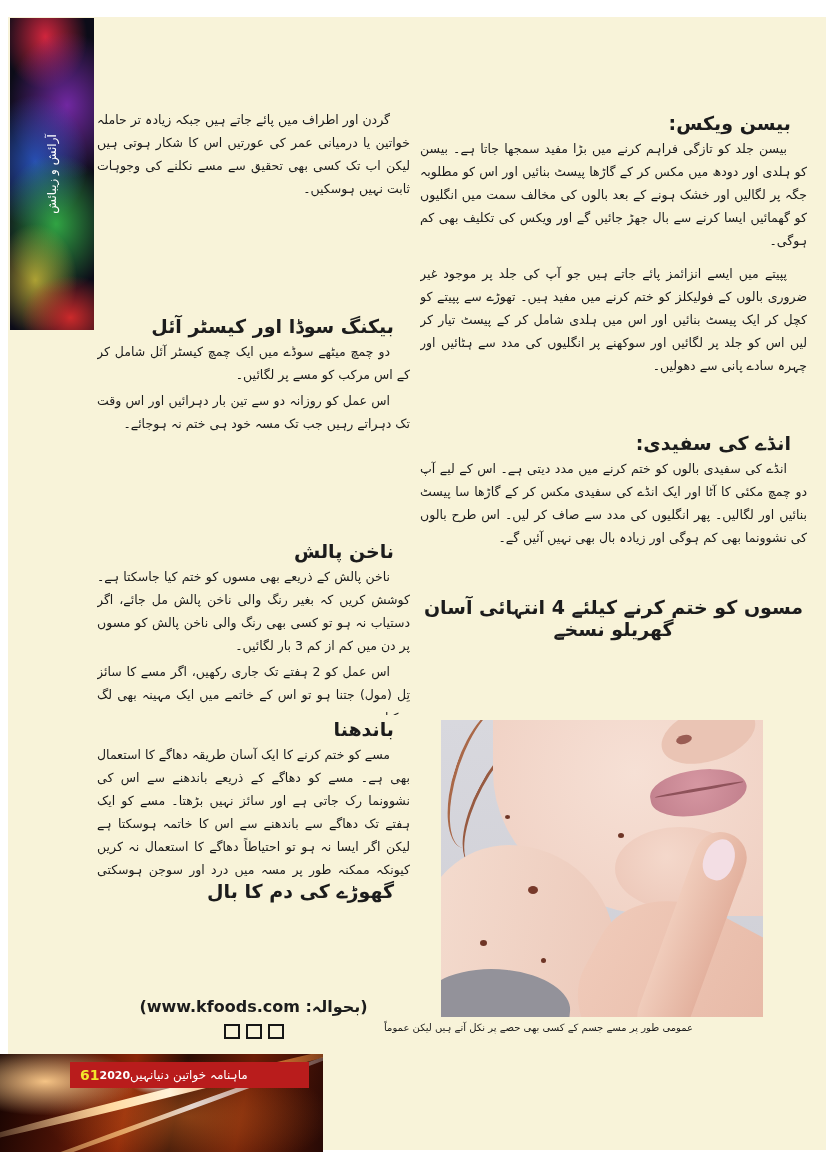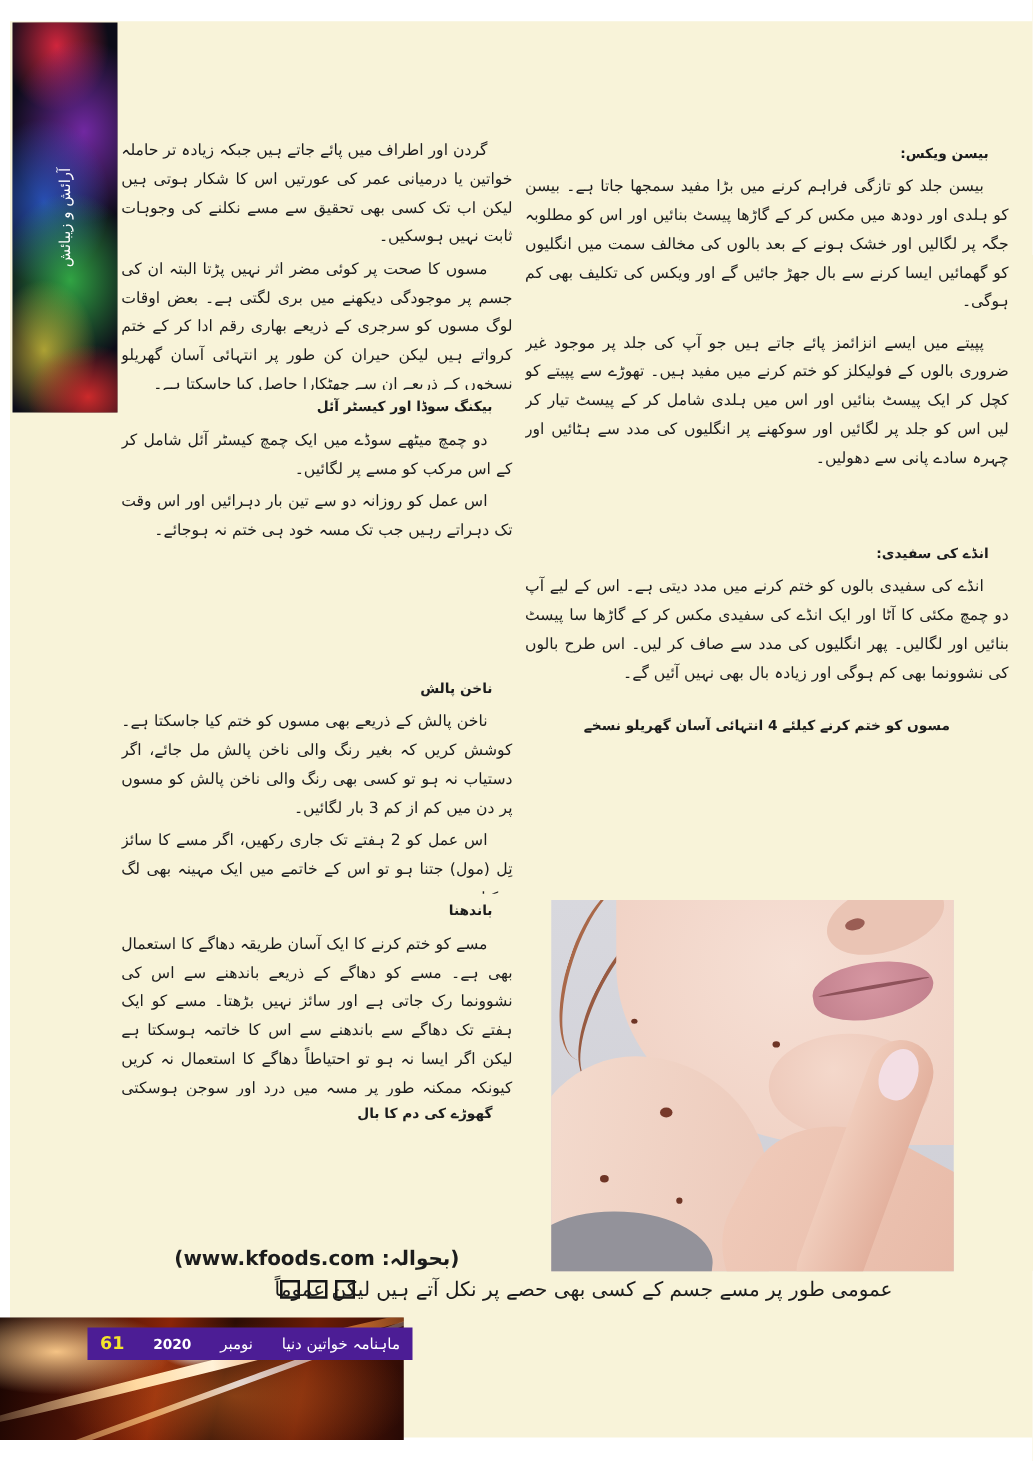--- a/index.html
+++ b/index.html
@@ -28,21 +28,21 @@
     transform:translate(-50%,-50%) rotate(180deg);
   }
 
   
   .block{
     position:absolute;direction:rtl;text-align:justify;
     font-size:12.5px;line-height:23px;overflow:hidden;
   }
   .col-l{left:97px;width:313px;}
   .col-r{left:420px;width:387px;}
-  .block h3{font-size:11px;font-weight:bold;margin:0 16px 3px 0;text-align:right;line-height:22px;}
+  .block h3{font-size:19px;font-weight:bold;margin:0 16px 3px 0;text-align:right;line-height:22px;}
   .block h3.centered{text-align:center;margin:0 0 3px 0;}
   .block p{margin:0;text-indent:20px;}
   .block p + p{margin-top:3px;}
 
   .citation{
     position:absolute;left:97px;top:997px;width:313px;direction:rtl;text-align:center;
     font-size:16px;font-weight:bold;
   }
   .end-squares{position:absolute;left:97px;top:1024px;width:313px;text-align:center;}
   .end-squares span{
@@ -79,22 +79,22 @@
   .nail{position:absolute;left:10px;top:7px;width:30px;height:42px;background:#f3dee4;
     border-radius:50% 50% 45% 45%;}
   .mole{position:absolute;background:#6e3526;border-radius:50%;}
   .m1{left:55%;top:38%;width:6px;height:5px;}
   .m2{left:27%;top:56%;width:10px;height:8px;background:#77392a;}
   .m3{left:12%;top:74%;width:7px;height:6px;}
   .m4{left:31%;top:80%;width:5px;height:5px;}
   .m5{left:20%;top:32%;width:5px;height:4px;}
 
   .caption{
-    position:absolute;left:414px;top:1022px;width:300px;direction:rtl;text-align:center;
-    font-size:16px;white-space:nowrap;overflow:visible;
+    position:absolute;left:393px;top:1022px;width:300px;direction:rtl;text-align:center;
+    font-size:10px;white-space:nowrap;overflow:visible;
   }
 
   
   .footer-art{
     position:absolute;left:0;top:1054px;width:323px;height:98px;overflow:hidden;
     background:
       radial-gradient(40px 16px at 49% 30%, rgba(255,255,255,.9), transparent 70%),
       radial-gradient(150px 55px at 14% 28%, rgba(255,205,140,.95), transparent 62%),
       radial-gradient(220px 90px at 58% 64%, rgba(232,120,40,.45), transparent 65%),
       linear-gradient(102deg,#150402 0%,#4a1206 22%,#8a2508 40%,#2c0d05 55%,#6b1c06 74%,#260905 100%);
@@ -103,41 +103,40 @@
     content:"";position:absolute;left:-40px;top:34px;width:420px;height:9px;
     background:linear-gradient(90deg,transparent,#ffd9a0 35%,#fff2d8 50%,#e8873a 70%,transparent);
     transform:rotate(-14deg);border-radius:50%;
   }
   .footer-art::before{
     content:"";position:absolute;left:-60px;top:58px;width:460px;height:5px;
     background:linear-gradient(90deg,transparent,#f7c27c 40%,#ffffff 55%,transparent);
     transform:rotate(-20deg);border-radius:50%;opacity:.8;
   }
   .footer-bar{
-    position:absolute;left:70px;top:1062px;width:260px;height:26px;background:#4c1d95;
-    display:flex;align-items:center;justify-content:space-between;padding:0 10px;box-sizing:border-box;
+    position:absolute;left:70px;top:1062px;width:239px;height:26px;background:#b91c1c;
+    display:flex;align-items:center;padding:0 10px;box-sizing:border-box;
     color:#ffffff;z-index:3;
   }
   .footer-bar .pg{color:#f3e62b;font-weight:bold;font-size:14px;}
   .footer-bar .yr{color:#ffffff;font-weight:bold;font-size:11px;}
   .footer-bar .mo{font-size:12px;direction:rtl;}
   .footer-bar .mag{font-size:12px;direction:rtl;}
 </style>
 </head>
 <body>
 
 <div class="page-bg"></div>
 
 <div class="side-strip">
   <div class="strip-title">آرائش و زیبائش</div>
 </div>
 
 <div class="block col-l" style="top:108px;max-height:204px;">
   <p>گردن اور اطراف میں پائے جاتے ہیں جبکہ زیادہ تر حاملہ خواتین یا درمیانی عمر کی عورتیں اس کا شکار ہوتی ہیں لیکن اب تک کسی بھی تحقیق سے مسے نکلنے کی وجوہات ثابت نہیں ہوسکیں۔</p>
-  <p>مسوں کا صحت پر کوئی مضر اثر نہیں پڑتا البتہ ان کی جسم پر موجودگی دیکھنے میں بری لگتی ہے۔ بعض اوقات لوگ مسوں کو سرجری کے ذریعے بھاری رقم ادا کر کے ختم کرواتے ہیں لیکن حیران کن طور پر انتہائی آسان گھریلو نسخوں کے ذریعے ان سے چھٹکارا حاصل کیا جاسکتا ہے۔</p>
 </div>
 
 <div class="block col-l" style="top:315px;max-height:222px;">
   <h3>بیکنگ سوڈا اور کیسٹر آئل</h3>
   <p>دو چمچ میٹھے سوڈے میں ایک چمچ کیسٹر آئل شامل کر کے اس مرکب کو مسے پر لگائیں۔</p>
   <p>اس عمل کو روزانہ دو سے تین بار دہرائیں اور اس وقت تک دہراتے رہیں جب تک مسہ خود ہی ختم نہ ہوجائے۔</p>
 </div>
 
 <div class="block col-l" style="top:540px;max-height:175px;">
   <h3>ناخن پالش</h3>
@@ -167,21 +166,21 @@
 
 <div class="block col-r" style="top:262px;max-height:166px;">
   <p>پپیتے میں ایسے انزائمز پائے جاتے ہیں جو آپ کی جلد پر موجود غیر ضروری بالوں کے فولیکلز کو ختم کرنے میں مفید ہیں۔ تھوڑے سے پپیتے کو کچل کر ایک پیسٹ بنائیں اور اس میں ہلدی شامل کر کے پیسٹ تیار کر لیں اس کو جلد پر لگائیں اور سوکھنے پر انگلیوں کی مدد سے ہٹائیں اور چہرہ سادے پانی سے دھولیں۔</p>
 </div>
 
 <div class="block col-r" style="top:432px;max-height:136px;">
   <h3>انڈے کی سفیدی:</h3>
   <p>انڈے کی سفیدی بالوں کو ختم کرنے میں مدد دیتی ہے۔ اس کے لیے آپ دو چمچ مکئی کا آٹا اور ایک انڈے کی سفیدی مکس کر کے گاڑھا سا پیسٹ بنائیں اور لگالیں۔ پھر انگلیوں کی مدد سے صاف کر لیں۔ اس طرح بالوں کی نشوونما بھی کم ہوگی اور زیادہ بال بھی نہیں آئیں گے۔</p>
 </div>
 
-<div class="block col-r" style="top:570px;max-height:146px;">
+<div class="block col-r" style="top:596px;max-height:146px;">
   <h3 class="centered">مسوں کو ختم کرنے کیلئے 4 انتہائی آسان گھریلو نسخے</h3>
 </div>
 
 <div class="photo">
   <div class="hair1"></div>
   <div class="hair2"></div>
   <div class="face"></div>
   <div class="neck"></div>
   <div class="chin"></div>
   <div class="nose"></div>
@@ -199,15 +198,15 @@
   <div class="mole m4"></div>
   <div class="mole m5"></div>
 </div>
 
 <div class="caption">عمومی طور پر مسے جسم کے کسی بھی حصے پر نکل آتے ہیں لیکن عموماً</div>
 
 <div class="footer-art"></div>
 <div class="footer-bar">
   <span class="pg">61</span>
   <span class="yr">2020</span>
-  <span class="mo">نومبر</span>
+  <span class="mo">نہیں</span>
   <span class="mag">ماہنامہ خواتین دنیا</span>
 </div>
 
 </body></html>

